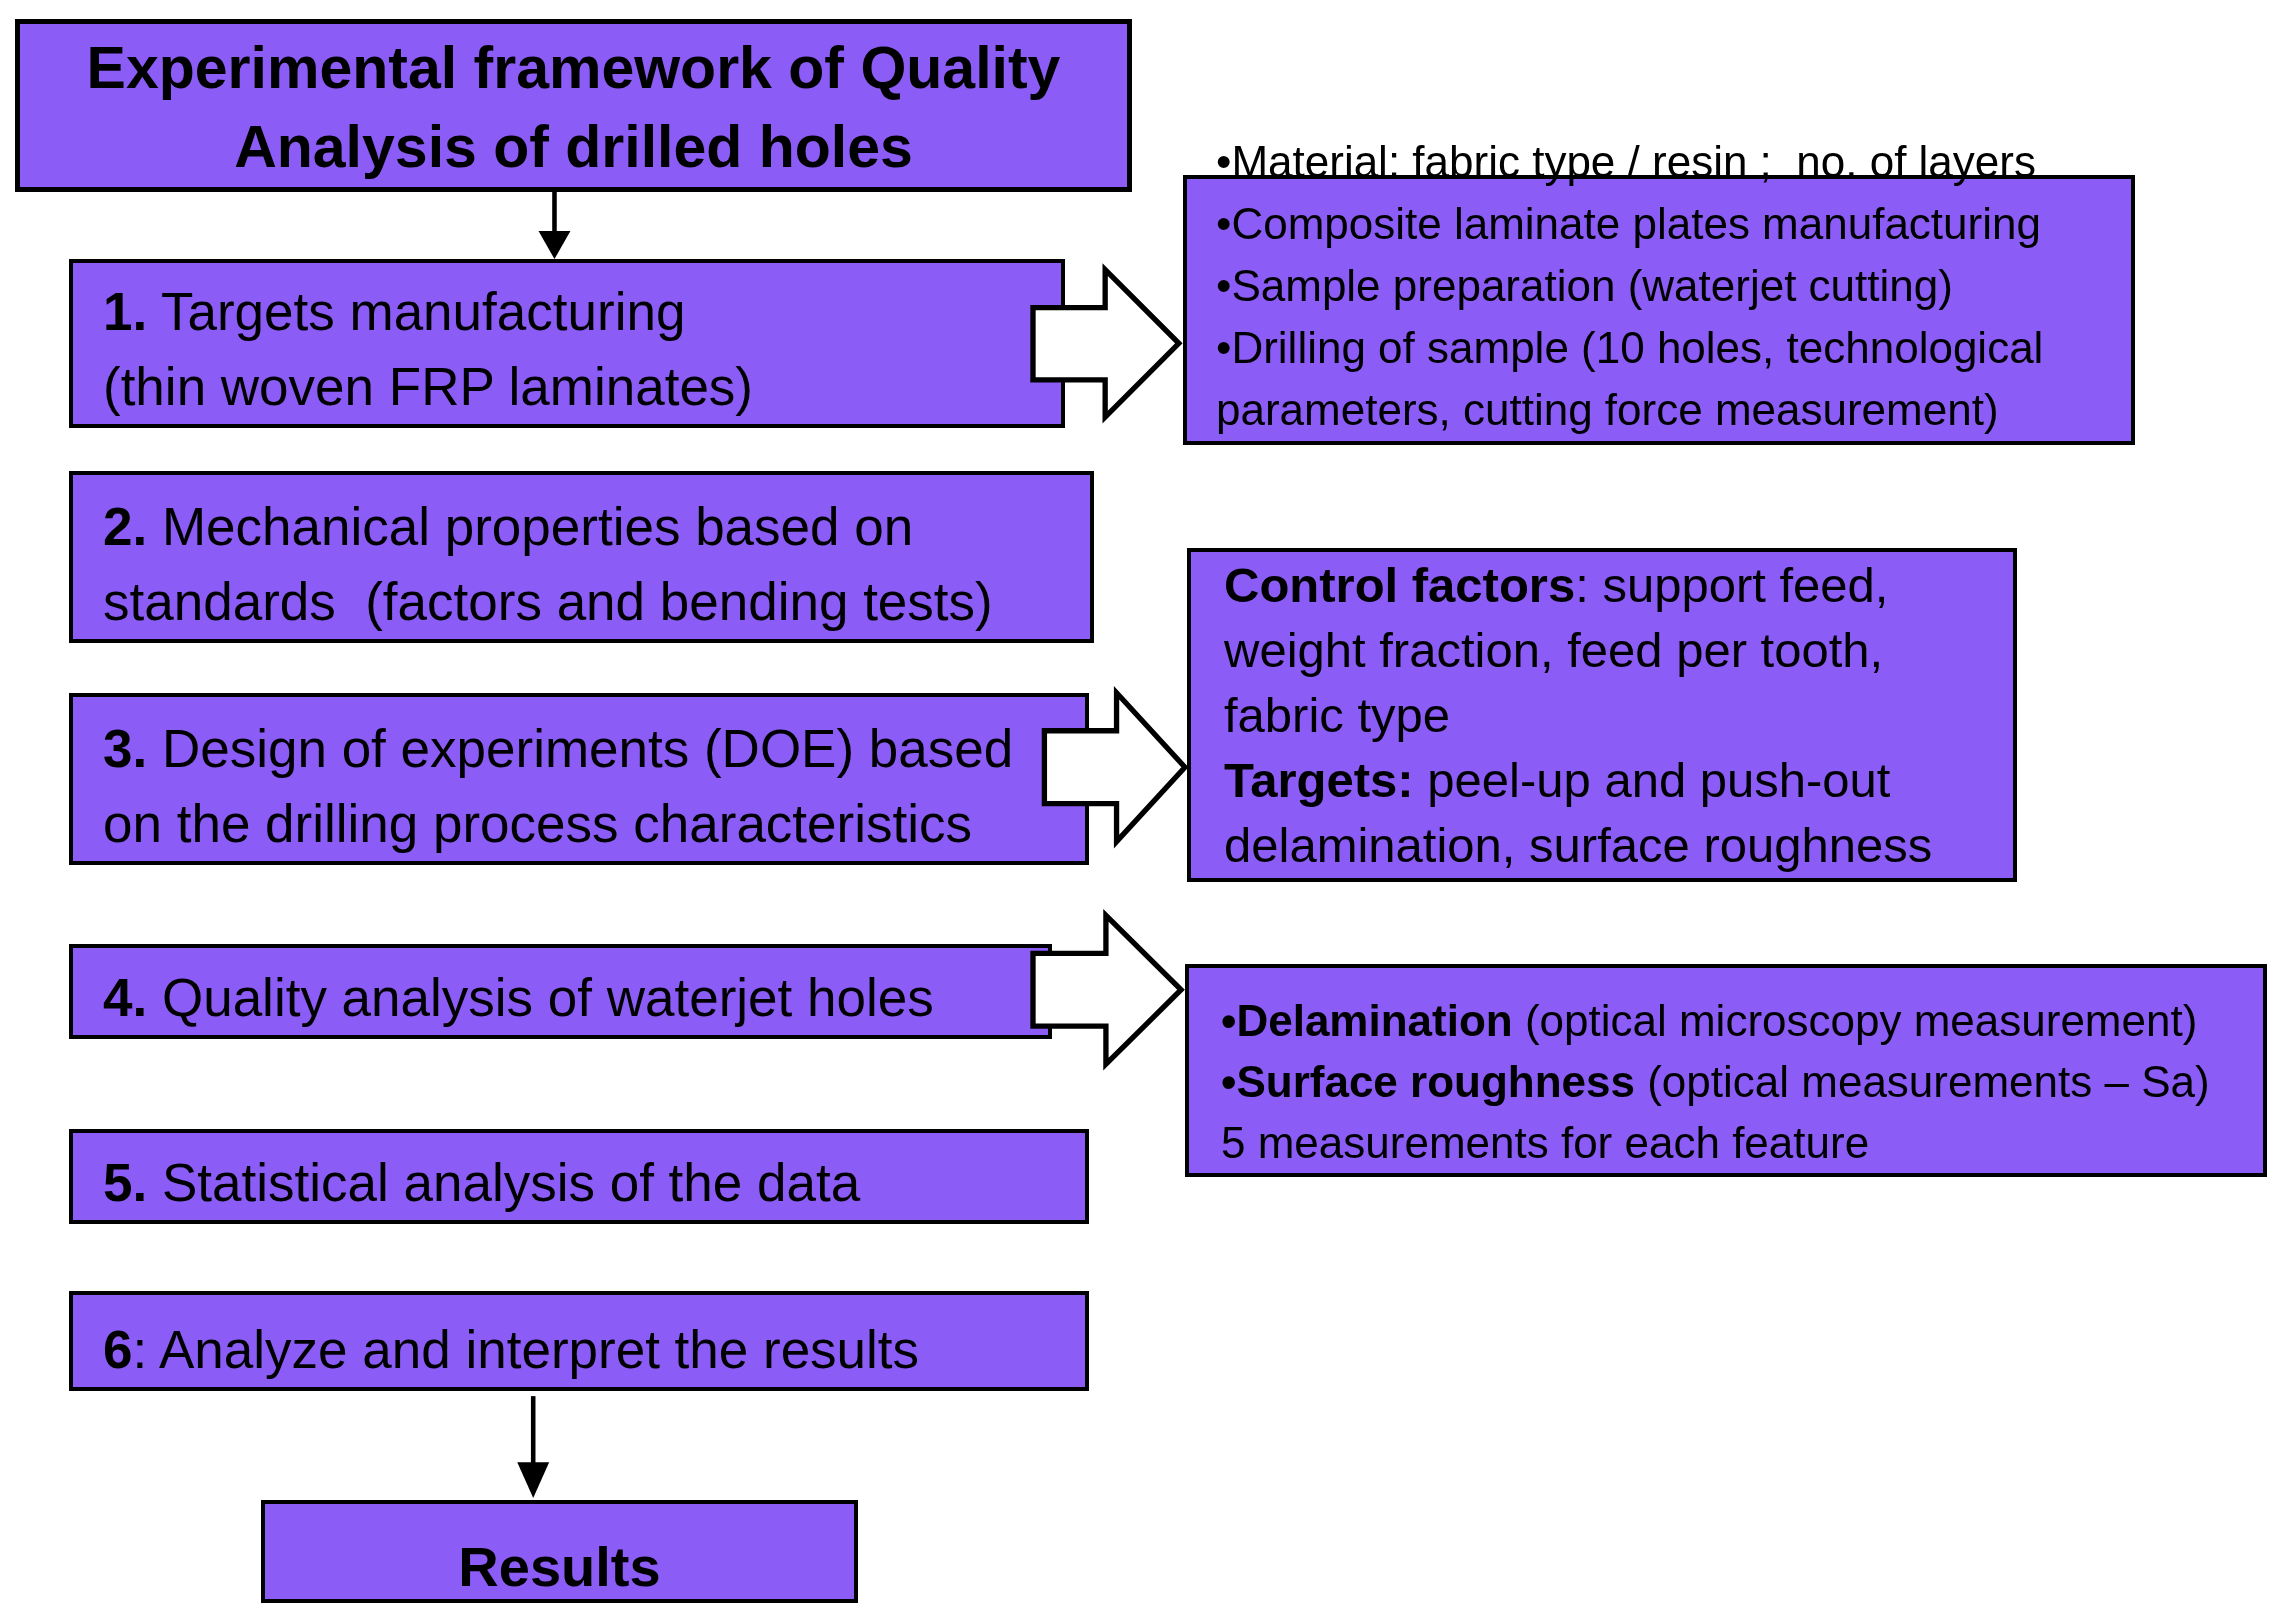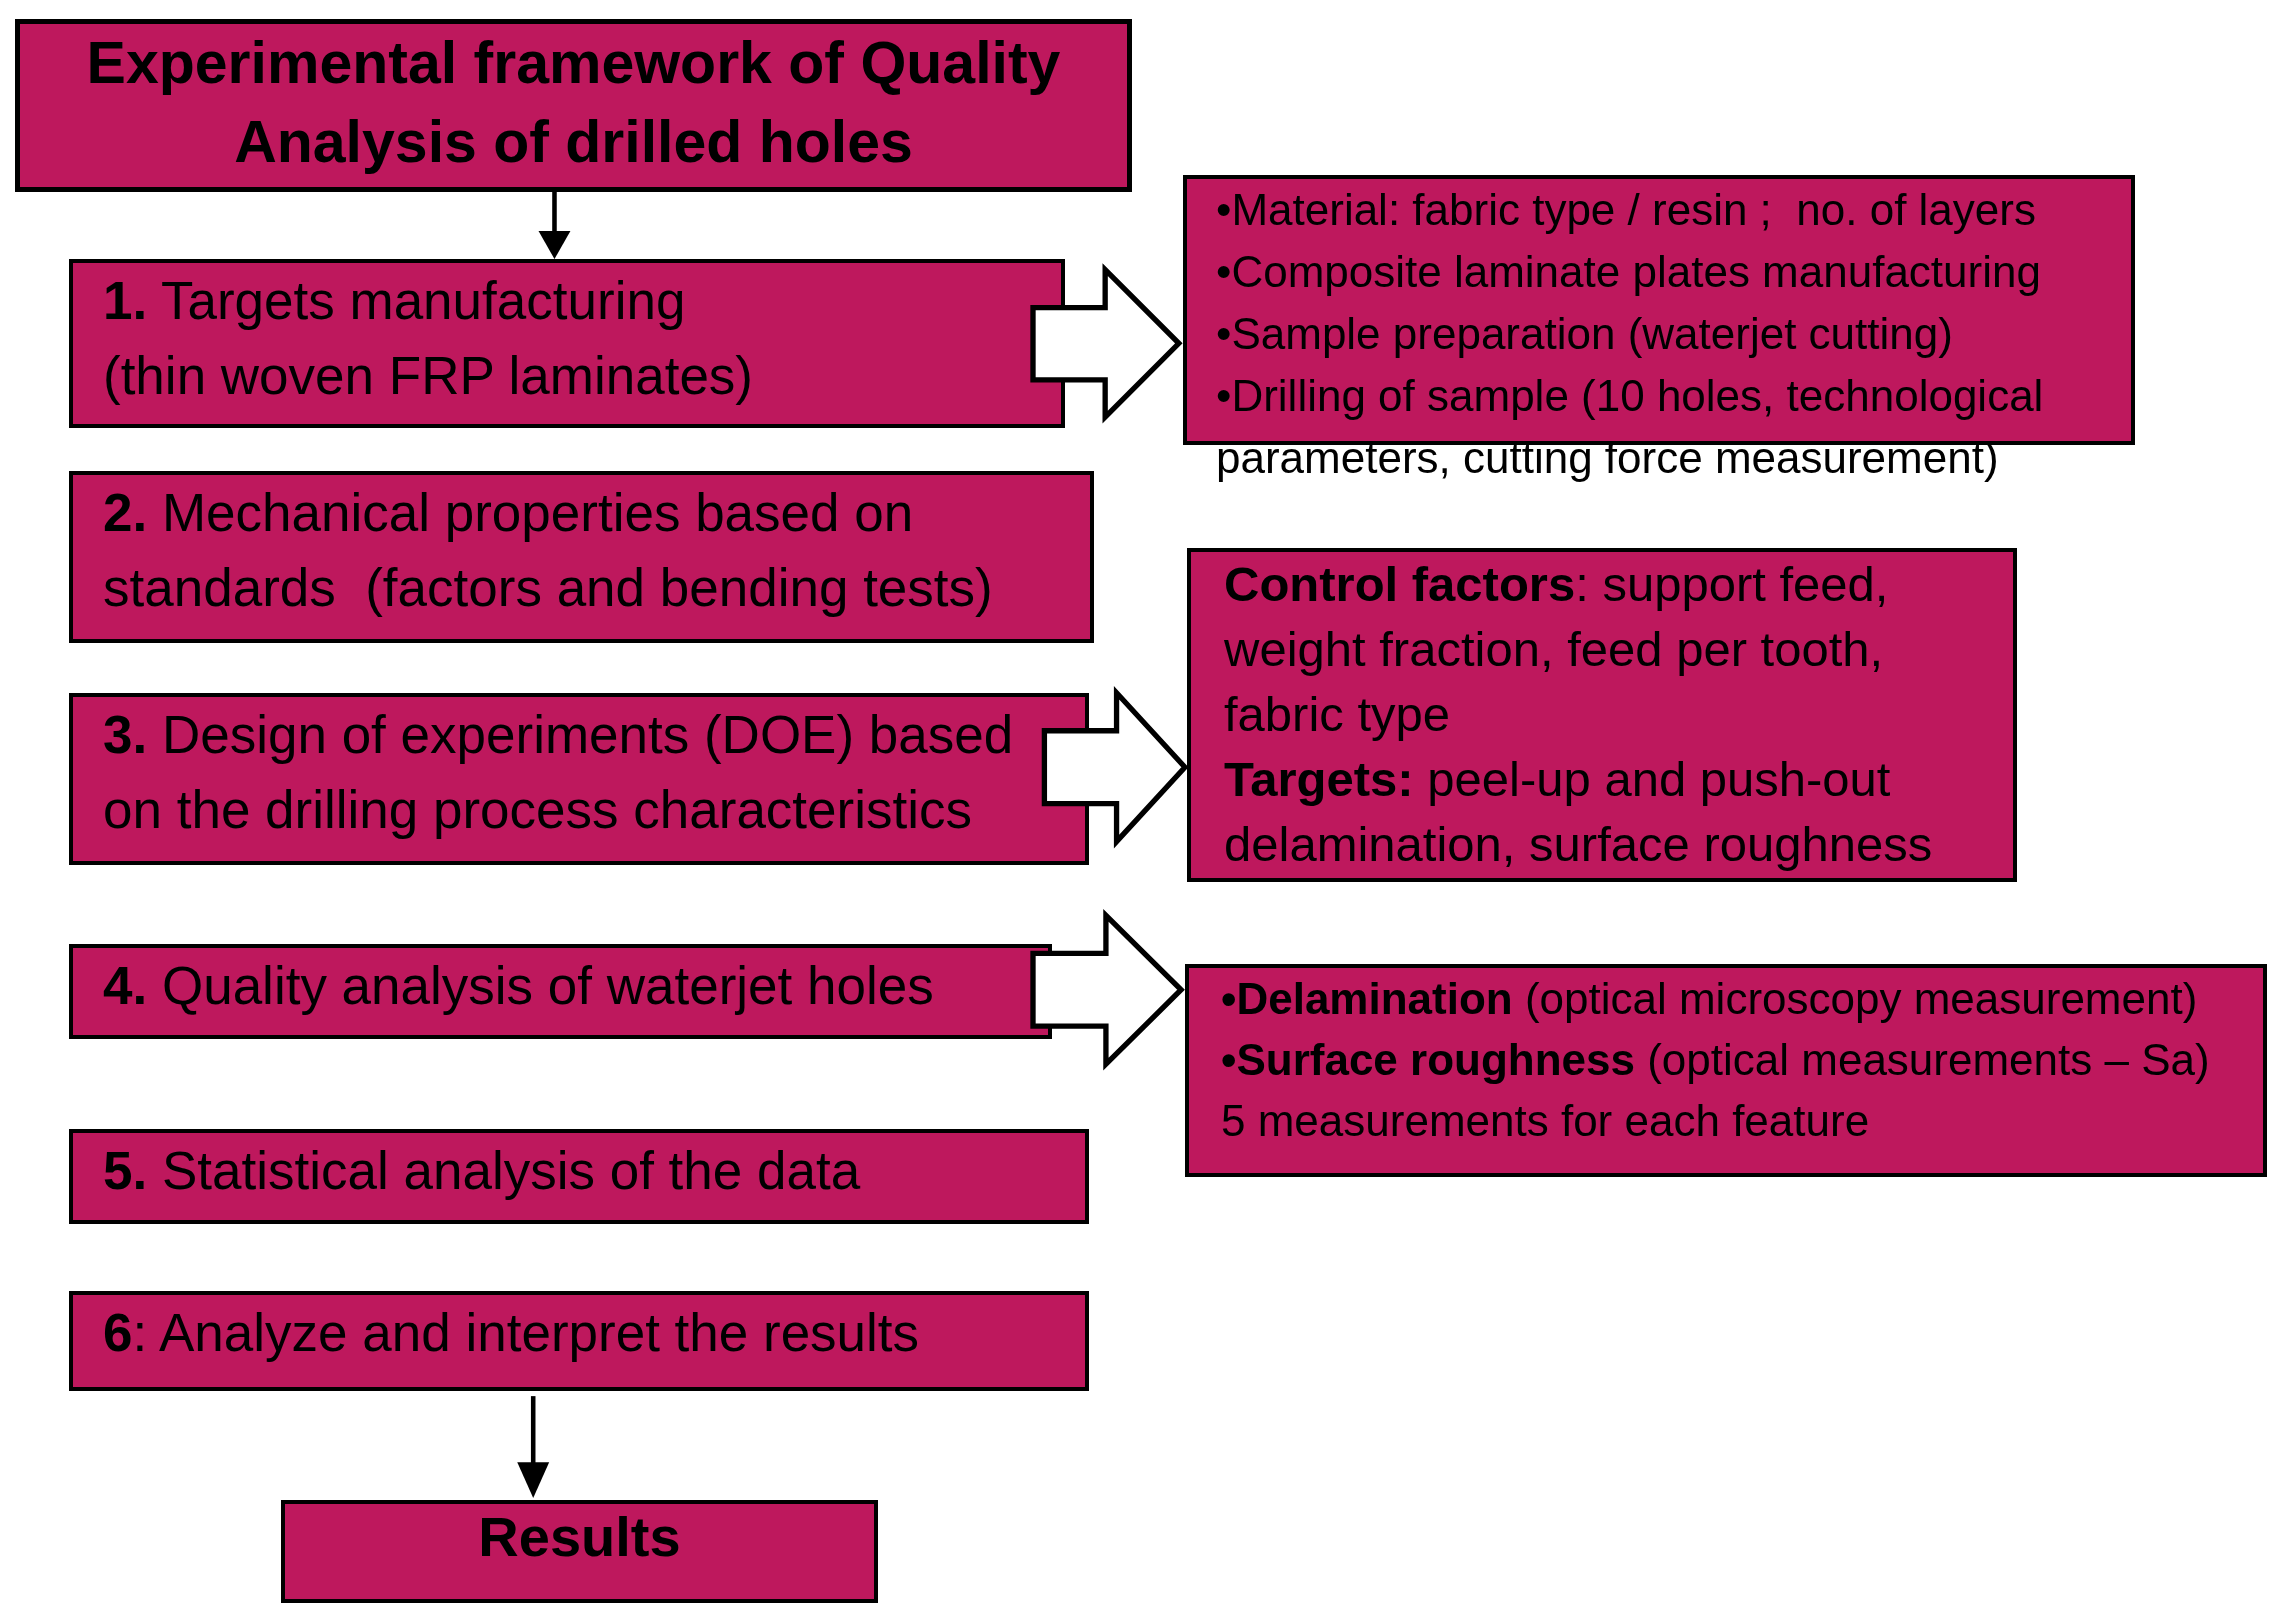--- a/index.html
+++ b/index.html
@@ -7,26 +7,26 @@
     position:relative;
     width:2284px;
     height:1621px;
     background:#ffffff;
     font-family:"Liberation Sans", sans-serif;
     color:#000000;
     overflow:hidden;
   }
   .box{
     position:absolute;
-    background:#be185d;
+    background:#8b5cf6;
     border:4.6px solid #000000;
     box-sizing:border-box;
     display:flex;
     flex-direction:column;
-    justify-content:flex-start;
+    justify-content:flex-end;
   }
   .title-box{
     left:15px; top:19px; width:1117px; height:173px;
     border-width:5.3px;
     align-items:center;
     text-align:center;
     font-weight:bold;
     font-size:59px;
     line-height:79px;
     white-space:pre;
@@ -66,21 +66,20 @@
     font-size:44px;
     line-height:61px;
     margin-top:41px;
   }
   .results-box{
     left:261px; top:1500px; width:597px; height:103px;
     align-items:center;
     text-align:center;
     font-weight:bold;
     font-size:56px;
-    margin-left:20px;
   }
   .arrow-layer{
     position:absolute;
     left:0; top:0;
     width:2284px;
     height:1621px;
     pointer-events:none;
   }
 </style>
 </head>

